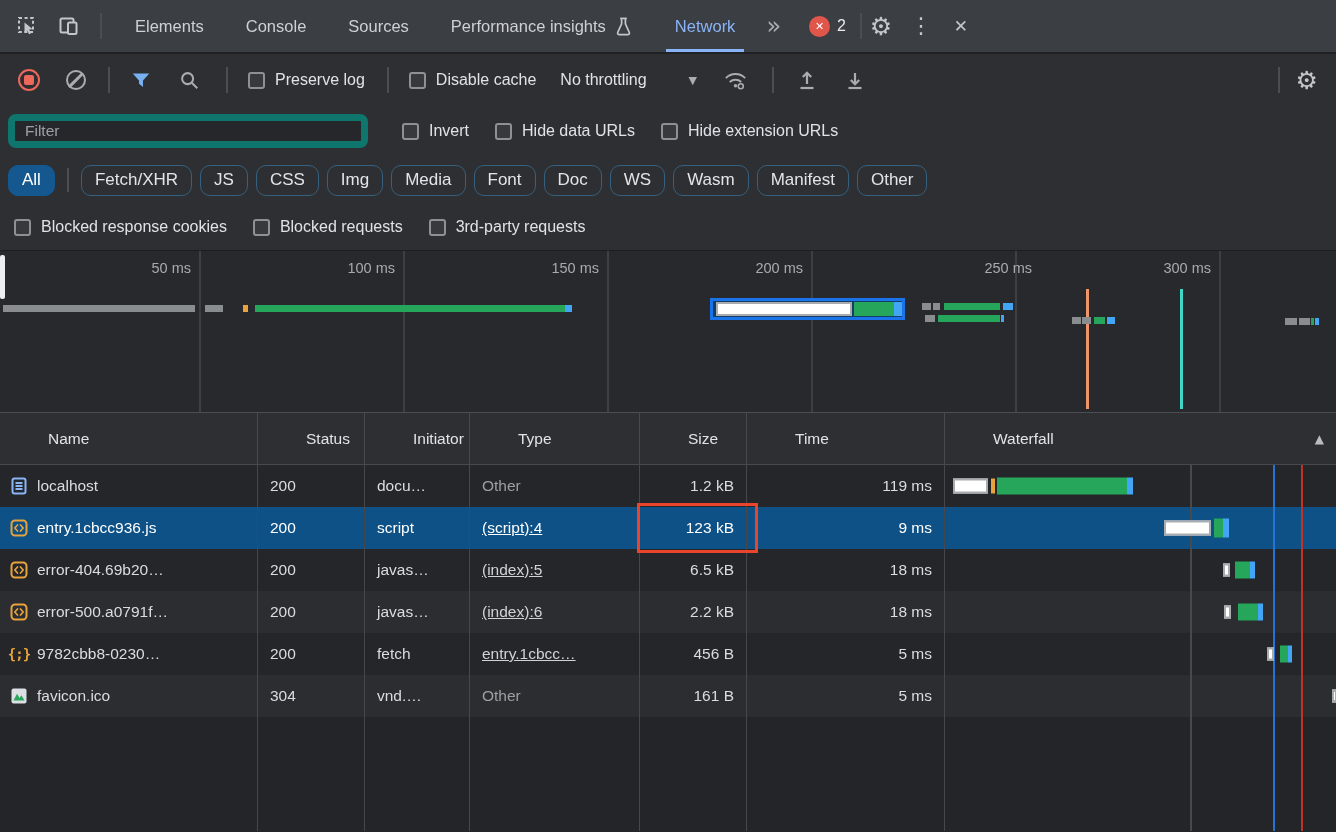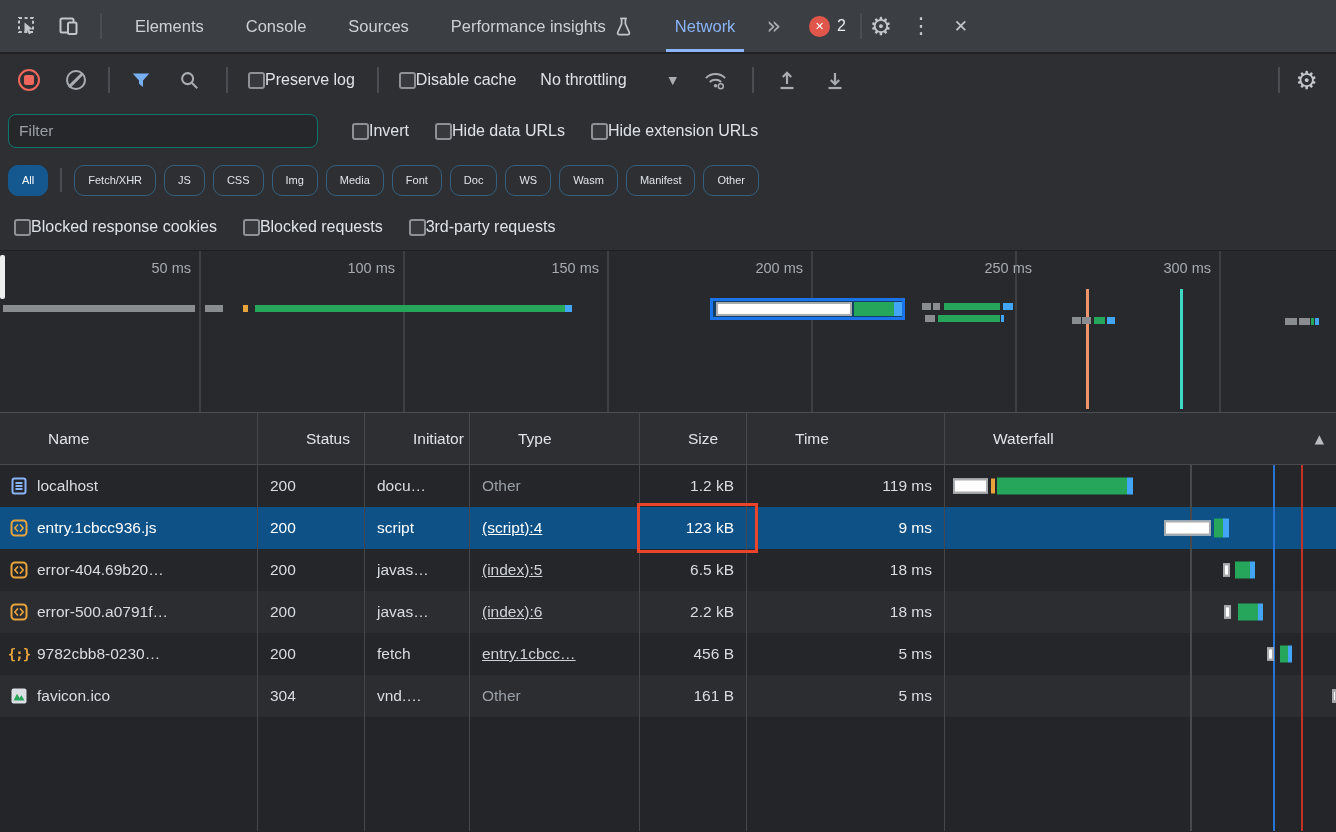--- a/index.html
+++ b/index.html
@@ -29,41 +29,41 @@
 
   
   .toolbar{ height:52px; background:#2d2f33; display:flex; align-items:center; }
   .record{ width:22px; height:22px; border:2.5px solid #ee675c; border-radius:50%; margin-left:18px;
            display:flex; align-items:center; justify-content:center; cursor:pointer; flex:none; }
   .record i{ display:block; width:10px; height:10px; background:#ee675c; border-radius:2px; }
   .clear{ width:20px; height:20px; border:2.5px solid #a9adb1; border-radius:50%; margin-left:26px; position:relative; cursor:pointer; flex:none; }
   .clear::after{ content:""; position:absolute; left:-2px; top:6.5px; width:19px; height:2.5px; background:#a9adb1; transform:rotate(-45deg); }
   .toolbar .vsep{ margin-left:22px; }
   .tbtn{ margin-left:22px; cursor:pointer; display:flex; align-items:center; flex:none; }
-  .cbwrap{ display:flex; align-items:center; cursor:pointer; flex:none; }
+  .cbwrap{ display:flex; align-items:center; gap:10px; cursor:pointer; flex:none; }
   .cbox{ width:17px; height:17px; border:2px solid #8d9196; border-radius:3px; background:#37393d; flex:none; }
   .cblabel{ font-size:16px; color:#dfe3e7; white-space:nowrap; }
   .throttle{ display:flex; align-items:center; margin-left:24px; cursor:pointer; }
   .throttle .val{ font-size:16px; color:#dfe3e7; }
   .throttle .arr{ font-size:11px; color:#a9adb1; margin-left:42px; }
   .spacer{ flex:1; }
 
   
   .filterbar{ height:50px; background:#2d2f33; display:flex; align-items:center; }
-  .filter-input{ margin-left:8px; width:310px; height:34px; background:#26272b; border:1px solid #0f766e;
+  .filter-input{ margin-left:8px; width:360px; height:34px; background:#26272b; border:7px solid #0f766e;
                  border-radius:8px; color:#dfe3e7; font-size:15.5px; padding:0 10px; outline:none;
                  font-family:"Liberation Sans",sans-serif; }
   .filter-input::placeholder{ color:#9aa0a6; }
   .filterbar .cbwrap{ margin-left:26px; }
   .filterbar .cbwrap:first-of-type{ margin-left:34px; }
 
   
   .chipsbar{ height:48px; background:#2d2f33; display:flex; align-items:center; padding-left:8px; gap:8px; }
   .chip{ height:31px; padding:0 13px; border:1.5px solid #35607f; border-radius:10px; display:flex; align-items:center;
-         font-size:11px; color:#e1e4e8; cursor:pointer; white-space:nowrap; }
+         font-size:17px; color:#e1e4e8; cursor:pointer; white-space:nowrap; }
   .chip.sel{ background:#15588f; border-color:#15588f; color:#fff; }
   .chipsbar .vsep{ height:24px; margin:0 4px; }
 
   
   .checksbar{ height:47px; background:#2d2f33; display:flex; align-items:center; padding-left:14px; gap:26px; border-bottom:1px solid #1d1e20; }
 
   
   .overview{ height:162px; background:#28292d; position:relative; border-bottom:1px solid #4a4d51; overflow:hidden; }
   .ov-grid{ position:absolute; top:0; bottom:0; width:2px; background:#3d3f43; }
   .ov-lbl{ position:absolute; top:9px; width:84px; text-align:right; font-size:14.5px; color:#a6abb0; }

